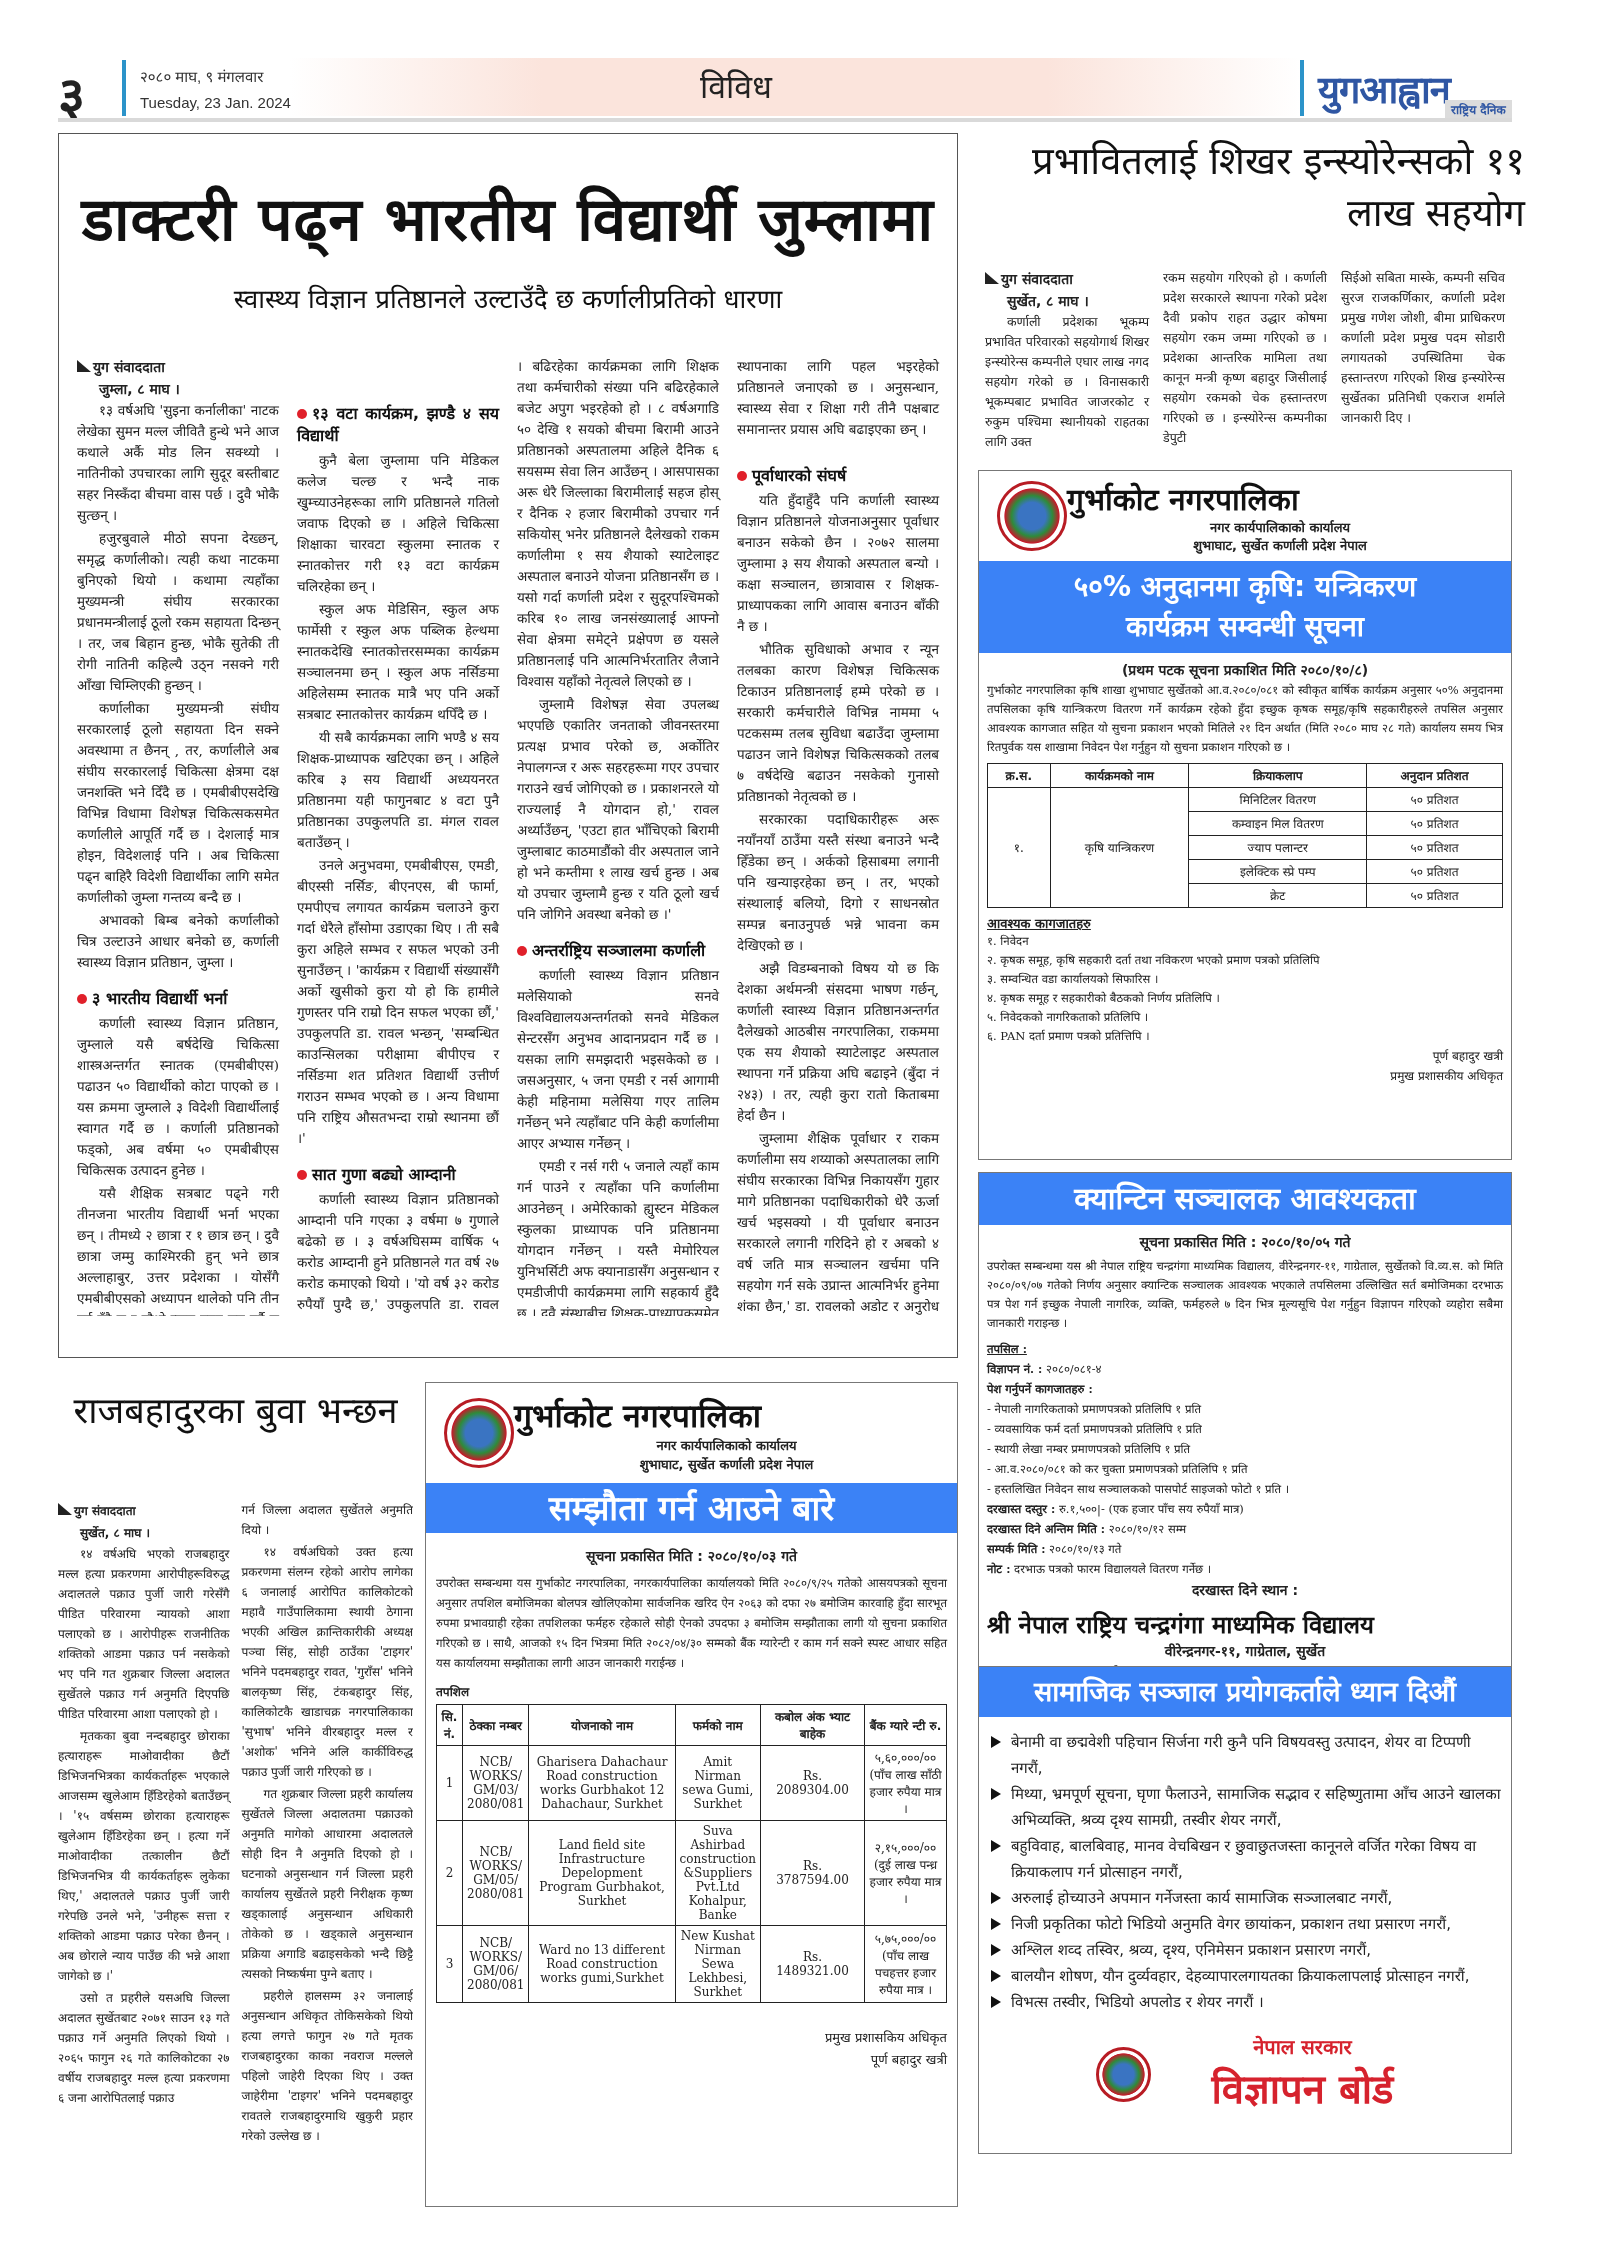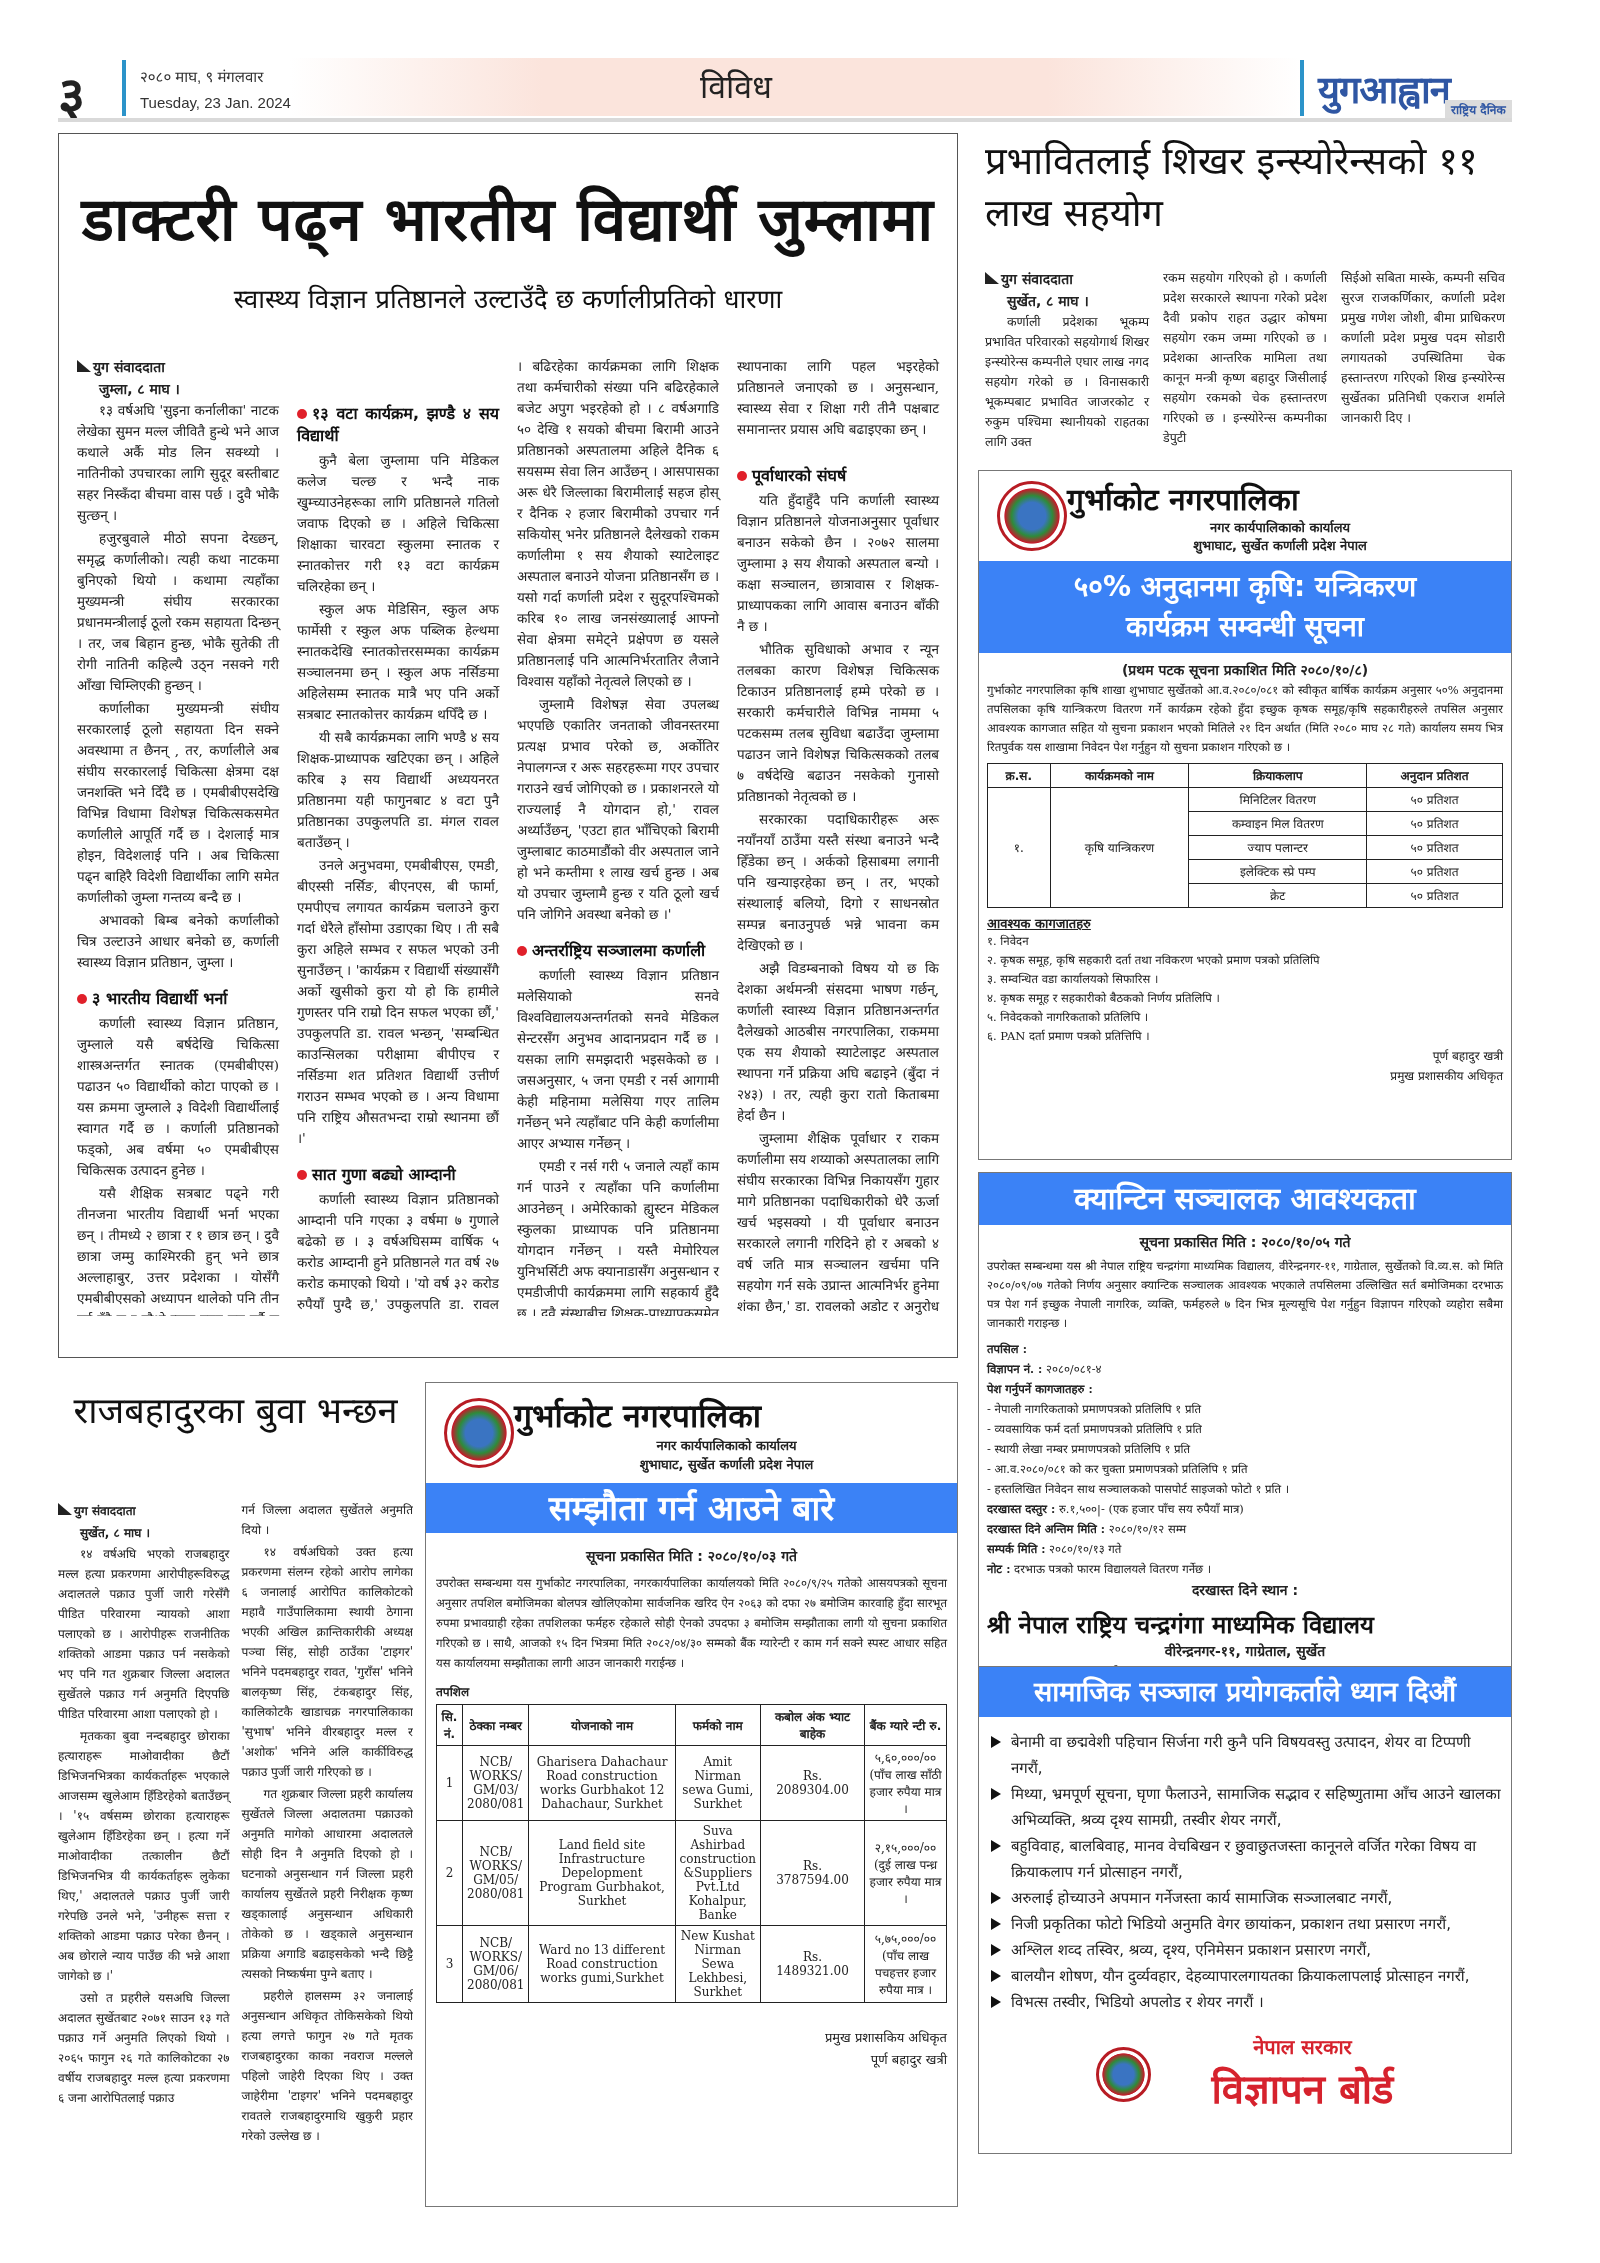--- a/index.html
+++ b/index.html
@@ -18,21 +18,21 @@
   .main{left:58px;top:133px;width:900px;height:1225px}
   .h1{font:bold 60px "DejaVu Sans",sans-serif;text-align:center;color:#111;letter-spacing:1px}
   .h2{font:26px "DejaVu Sans",sans-serif;text-align:center;color:#111}
   .col{font:13.5px/21px "DejaVu Serif",serif;color:#222;text-align:justify}
   .col p{text-indent:22px;margin-bottom:2px}
   .byl{font:bold 14px "DejaVu Sans",sans-serif;line-height:22px}
   .byl .tri{display:inline-block;width:0;height:0;border-left:14px solid #222;border-top:12px solid transparent;margin-right:2px}
   .sub{font:bold 16px "DejaVu Sans",sans-serif;margin:14px 0 4px;color:#111}
   .dot{display:inline-block;width:10px;height:10px;border-radius:50%;background:#e0202a;margin-right:5px}
   
-  .rh1{left:985px;top:135px;width:540px;font:38px "DejaVu Sans",sans-serif;text-align:left;line-height:52px;color:#111}
+  .rh1{left:985px;top:135px;width:540px;font:38px "DejaVu Sans",sans-serif;text-align:right;line-height:52px;color:#111}
   .rcols{left:985px;top:268px;width:520px;display:flex;gap:14px}
   .rcols .col{flex:1;font-size:12.5px;line-height:20px}
   
   .ad{border:1.5px solid #777;background:#fff}
   .emblem{width:70px;height:70px;border-radius:50%;background:radial-gradient(circle,#3a74c2 30%,#2e8b3a 45%,#c7192a 60%,#fff 62%);border:3px solid #b81c24}
   .adtitle{font:bold 30px "DejaVu Sans",sans-serif;color:#111;text-align:left}
   .adsub{font:bold 14px "DejaVu Sans",sans-serif;text-align:center;line-height:22px}
   .darkband{background:#3b82f6;color:#fff;font:bold 28px "DejaVu Sans",sans-serif;text-align:center}
   .small{font:12.5px/20px "DejaVu Serif",serif;color:#222;text-align:justify}
   table.t{border-collapse:collapse;width:100%}
@@ -184,21 +184,21 @@
     </div>
   </div>
 </div>
 
 <div class="abs ad" style="left:978px;top:1172px;width:534px;height:530px">
   <div class="darkband" style="line-height:52px;font-size:30px">क्यान्टिन सञ्चालक आवश्यकता</div>
   <div style="padding:6px 8px">
     <div class="adsub">सूचना प्रकासित मिति : २०८०/१०/०५ गते</div>
     <div class="small" style="font-size:11.5px;line-height:19px;margin-top:4px">उपरोक्त सम्बन्धमा यस श्री नेपाल राष्ट्रिय चन्द्रगंगा माध्यमिक विद्यालय, वीरेन्द्रनगर-११, गाग्रेताल, सुर्खेतको वि.व्य.स. को मिति २०८०/०९/०७ गतेको निर्णय अनुसार क्यान्टिक सञ्चालक आवश्यक भएकाले तपसिलमा उल्लिखित सर्त बमोजिमका दरभाऊ पत्र पेश गर्न इच्छुक नेपाली नागरिक, व्यक्ति, फर्महरुले ७ दिन भित्र मूल्यसूचि पेश गर्नुहुन विज्ञापन गरिएको व्यहोरा सबैमा जानकारी गराइन्छ ।</div>
     <div class="small" style="font-size:11.5px;line-height:20px;margin-top:6px">
-      <div style="font-weight:bold;">तपसिल :</div>
+      <div style="font-weight:bold;text-decoration:underline">तपसिल :</div>
       <div><b>विज्ञापन नं. :</b> <span>२०८०/०८१-४</span></div>
       <div><b>पेश गर्नुपर्ने कागजातहरु :</b></div>
       <div>- <span>नेपाली नागरिकताको प्रमाणपत्रको प्रतिलिपि १ प्रति</span></div>
       <div>- <span>व्यवसायिक फर्म दर्ता प्रमाणपत्रको प्रतिलिपि १ प्रति</span></div>
       <div>- <span>स्थायी लेखा नम्बर प्रमाणपत्रको प्रतिलिपि १ प्रति</span></div>
       <div>- <span>आ.व.२०८०/०८१ को कर चुक्ता प्रमाणपत्रको प्रतिलिपि १ प्रति</span></div>
       <div>- <span>हस्तलिखित निवेदन साथ सञ्चालकको पासपोर्ट साइजको फोटो १ प्रति ।</span></div>
       <div><b>दरखास्त दस्तुर :</b> <span>रु.१,५००|- (एक हजार पाँच सय रुपैयाँ मात्र)</span></div>
       <div><b>दरखास्त दिने अन्तिम मिति :</b> <span>२०८०/१०/१२ सम्म</span></div>
       <div><b>सम्पर्क मिति :</b> <span>२०८०/१०/१३ गते</span></div>

